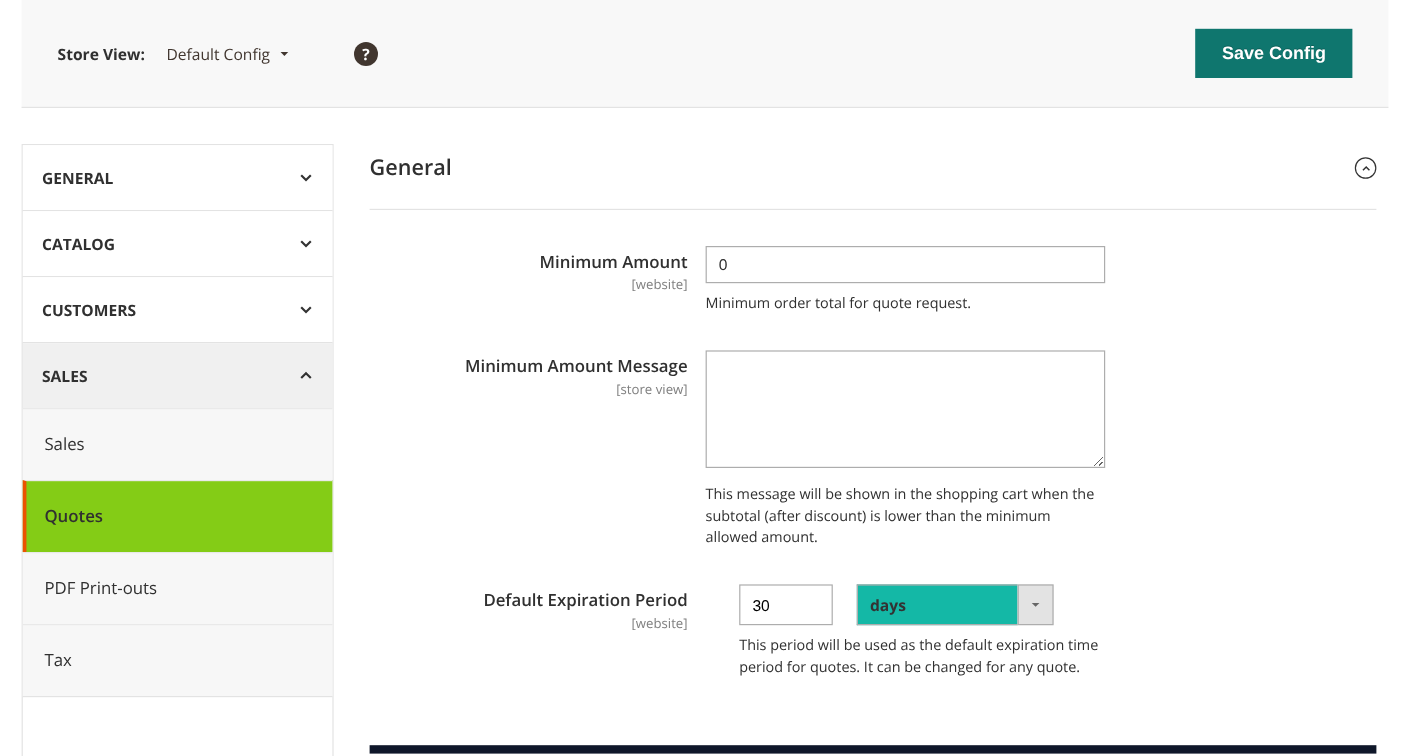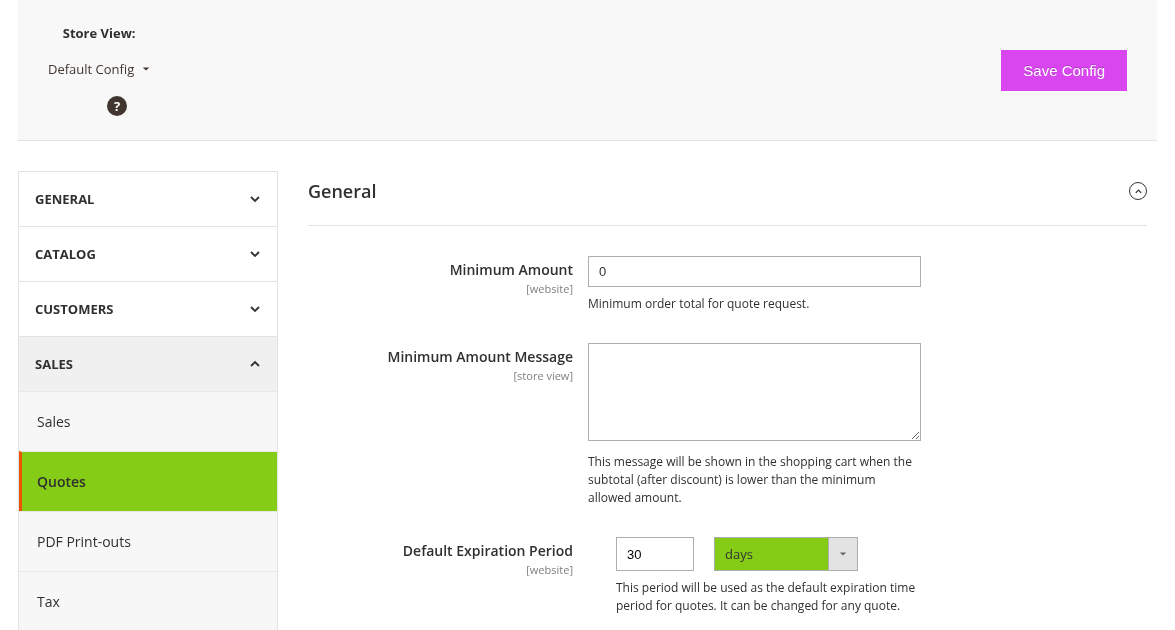--- a/index.html
+++ b/index.html
@@ -6,25 +6,25 @@
     body { font-family: 'Open Sans', Arial, sans-serif; font-size: 14px; color: #333; background: #fff; width: 1175px; }
     
     .topbar {
       background: #f8f8f8;
       border-bottom: 1px solid #e3e3e3;
       padding: 24px 30px;
       display: flex;
       align-items: center;
       margin: 0 18px;
     }
-    .topbar-left { display: flex; align-items: center; gap: 18px; flex-direction: column; }
+    .topbar-left { display: flex; align-items: center; gap: 18px; }
     .store-view-label { font-weight: 700; font-size: 13px; color: #303030; }
     .store-view-value { font-size: 13px; color: #41362f; display: flex; align-items: center; gap: 8px; cursor: pointer; }
     .help-icon { width: 20px; height: 20px; border-radius: 50%; background: #41362f; color: #fff; display: flex; align-items: center; justify-content: center; font-size: 13px; font-weight: 700; margin-left: 36px; cursor: pointer; }
-    .save-btn { margin-left: auto; background: #d946ef; color: #fff; border: none; padding: 12px 22px; font-size: 15px; font-weight: 400; cursor: pointer; text-shadow: 0 -1px 0 rgba(0,0,0,0.2); }
+    .save-btn { margin-left: auto; background: #0f766e; color: #fff; border: none; padding: 12px 22px; font-size: 15px; font-weight: 700; cursor: pointer; text-shadow: 0 -1px 0 rgba(0,0,0,0.2); }
     
     .main { display: flex; padding: 30px 18px 0 18px; gap: 30px; }
     
     .sidebar {
       width: 260px;
       border: 1px solid #e3e3e3;
       background: #fff;
       flex-shrink: 0;
     }
     .sidebar-group {
@@ -90,21 +90,21 @@
       padding: 7px 10px;
       border: 1px solid #adadad;
       font-size: 13px;
       resize: vertical;
     }
     .field-hint { font-size: 12px; color: #303030; margin-top: 8px; max-width: 333px; line-height: 1.5; }
     
     .inline-inputs { display: flex; gap: 20px; }
     .short-input { width: 78px; padding: 7px 10px; border: 1px solid #adadad; font-size: 13px; }
     .select-wrap { display: flex; }
-    .select-text { width: 114px; padding: 7px 10px; border: 1px solid #adadad; border-right: none; font-size: 13px; background: #84cc16; display: flex; align-items: center; }
+    .select-text { width: 134px; padding: 7px 10px; border: 1px solid #adadad; border-right: none; font-size: 13px; background: #14b8a6; display: flex; align-items: center; font-weight: bold; }
     .select-btn { width: 30px; border: 1px solid #adadad; background: #e3e3e3; display: flex; align-items: center; justify-content: center; cursor: pointer; }
     
     .section-header.collapsed { border-bottom: none; padding: 22px 0; }
     
     svg.chev { width: 12px; height: 12px; }
     svg.chev-sm { width: 9px; height: 9px; }
     svg.triangle-down { width: 8px; height: 8px; }
   </style>
 </head>
 <body>

